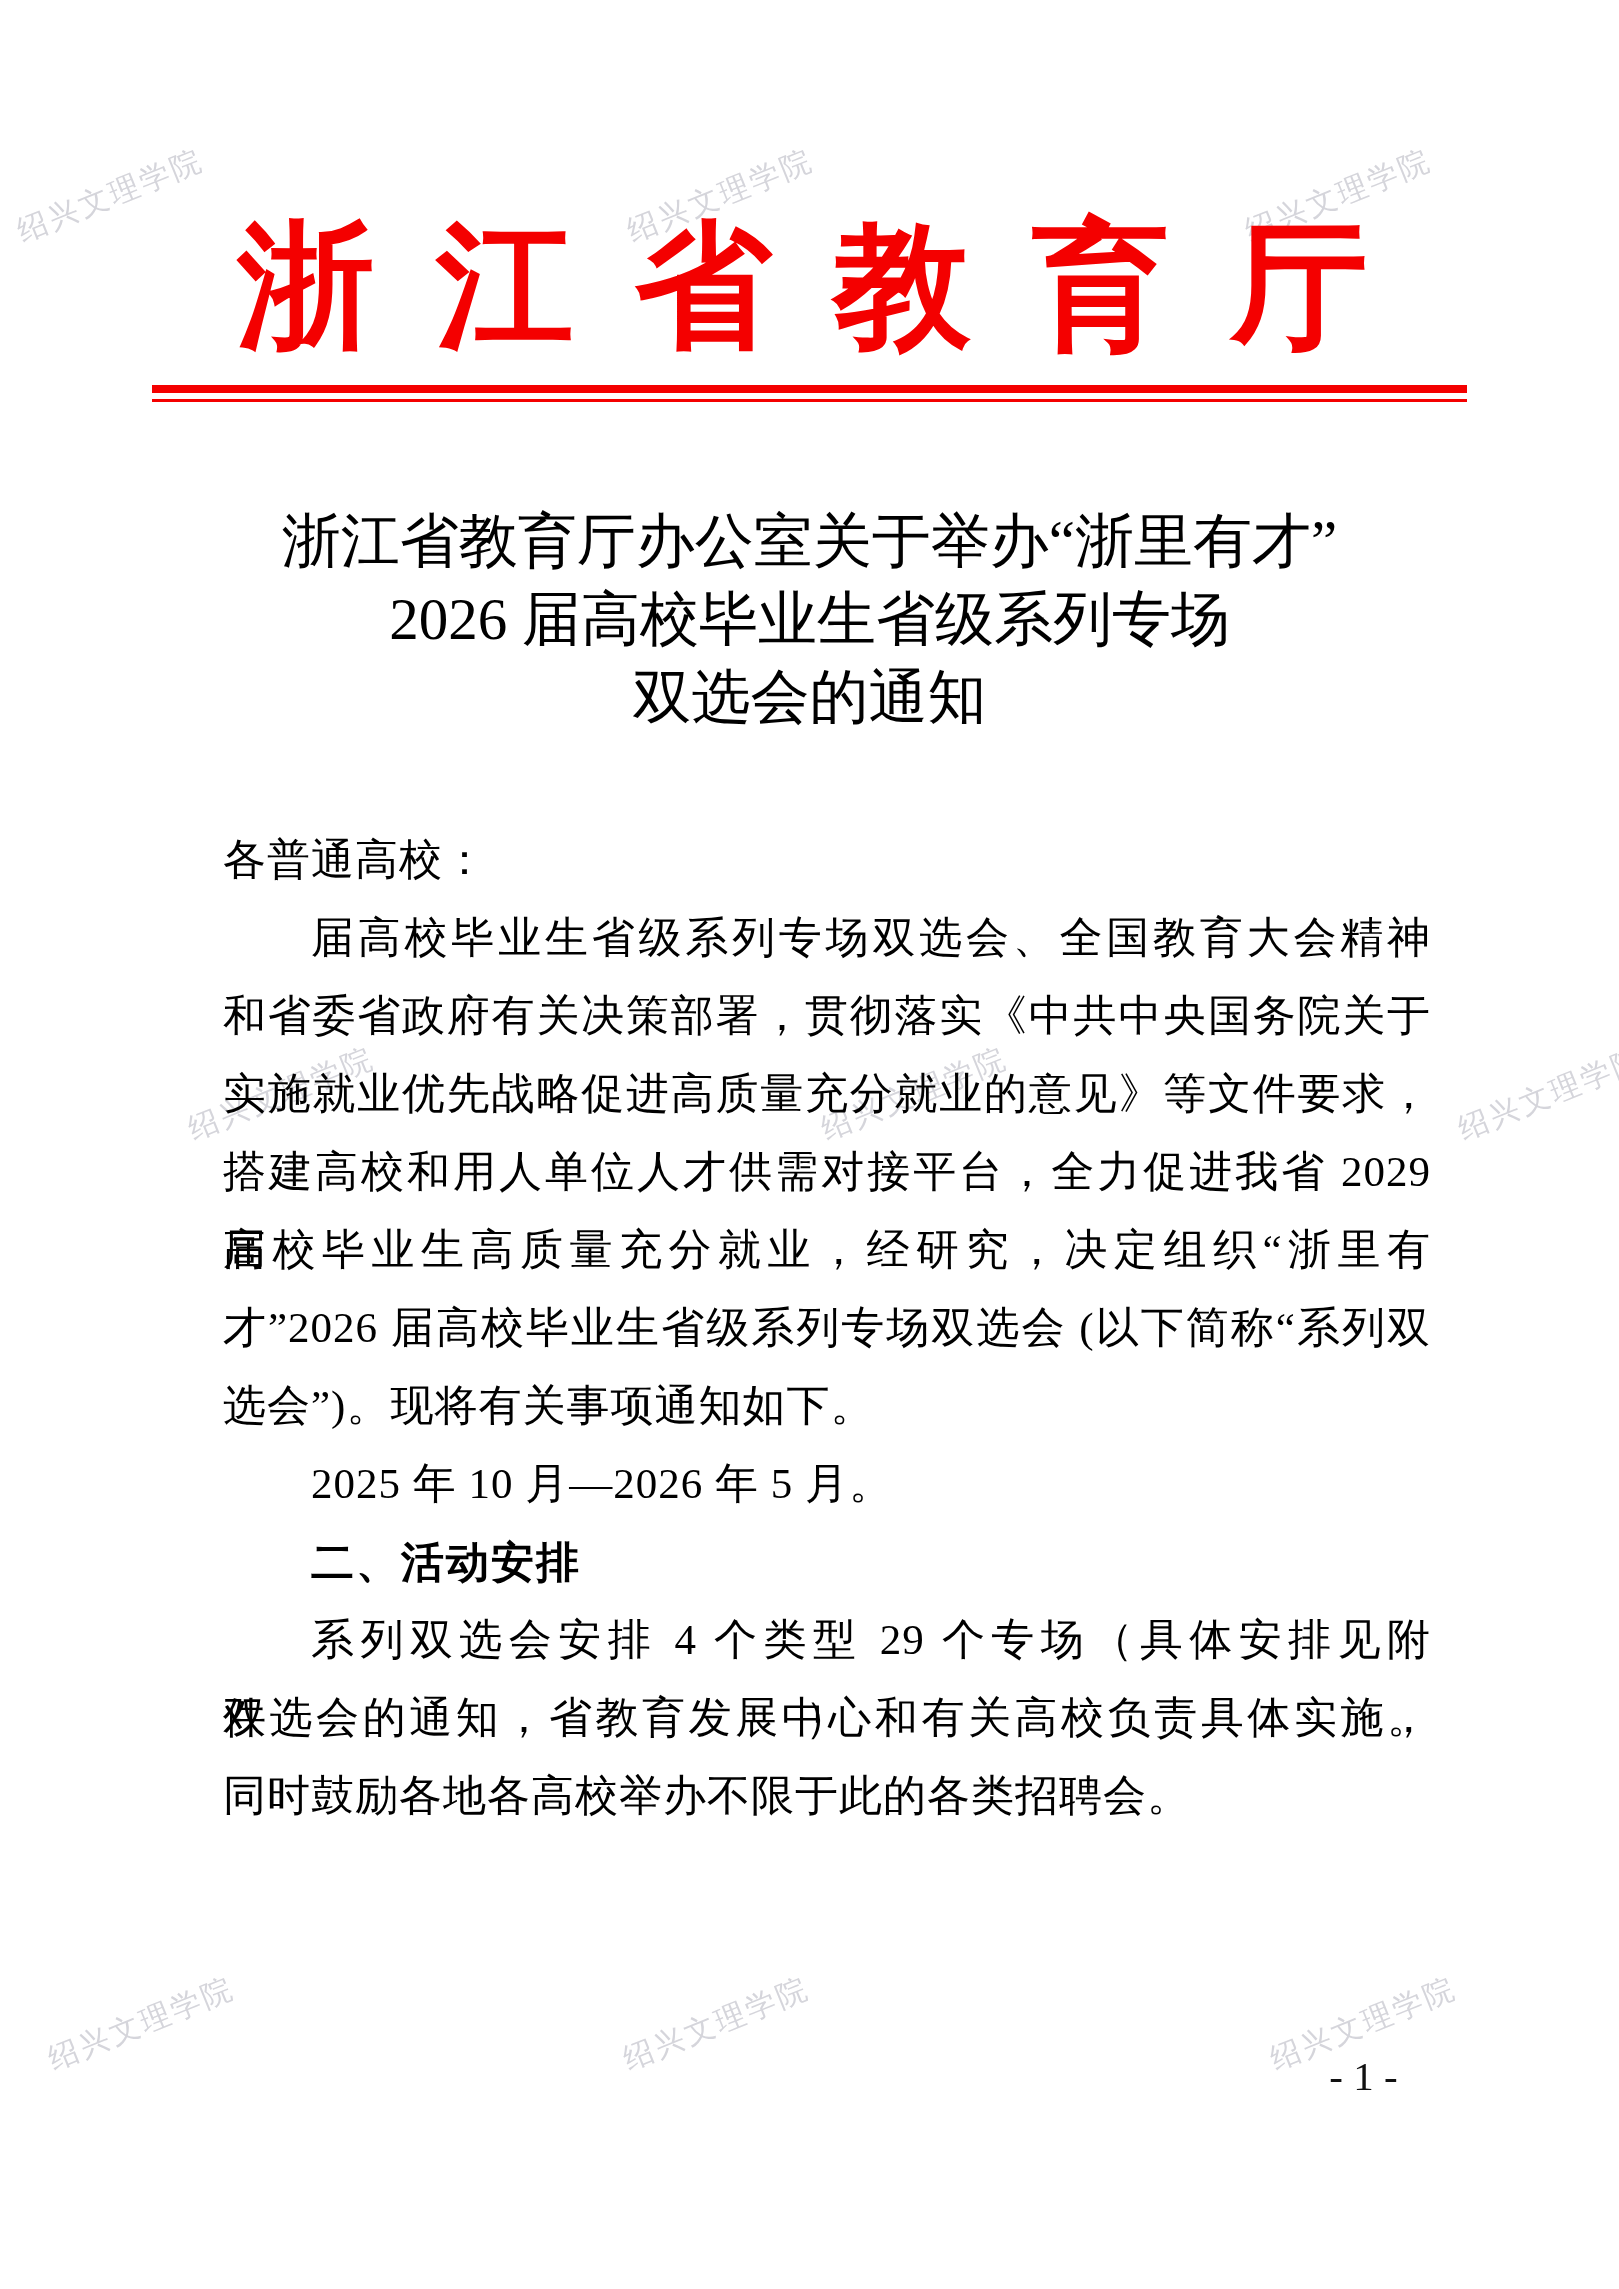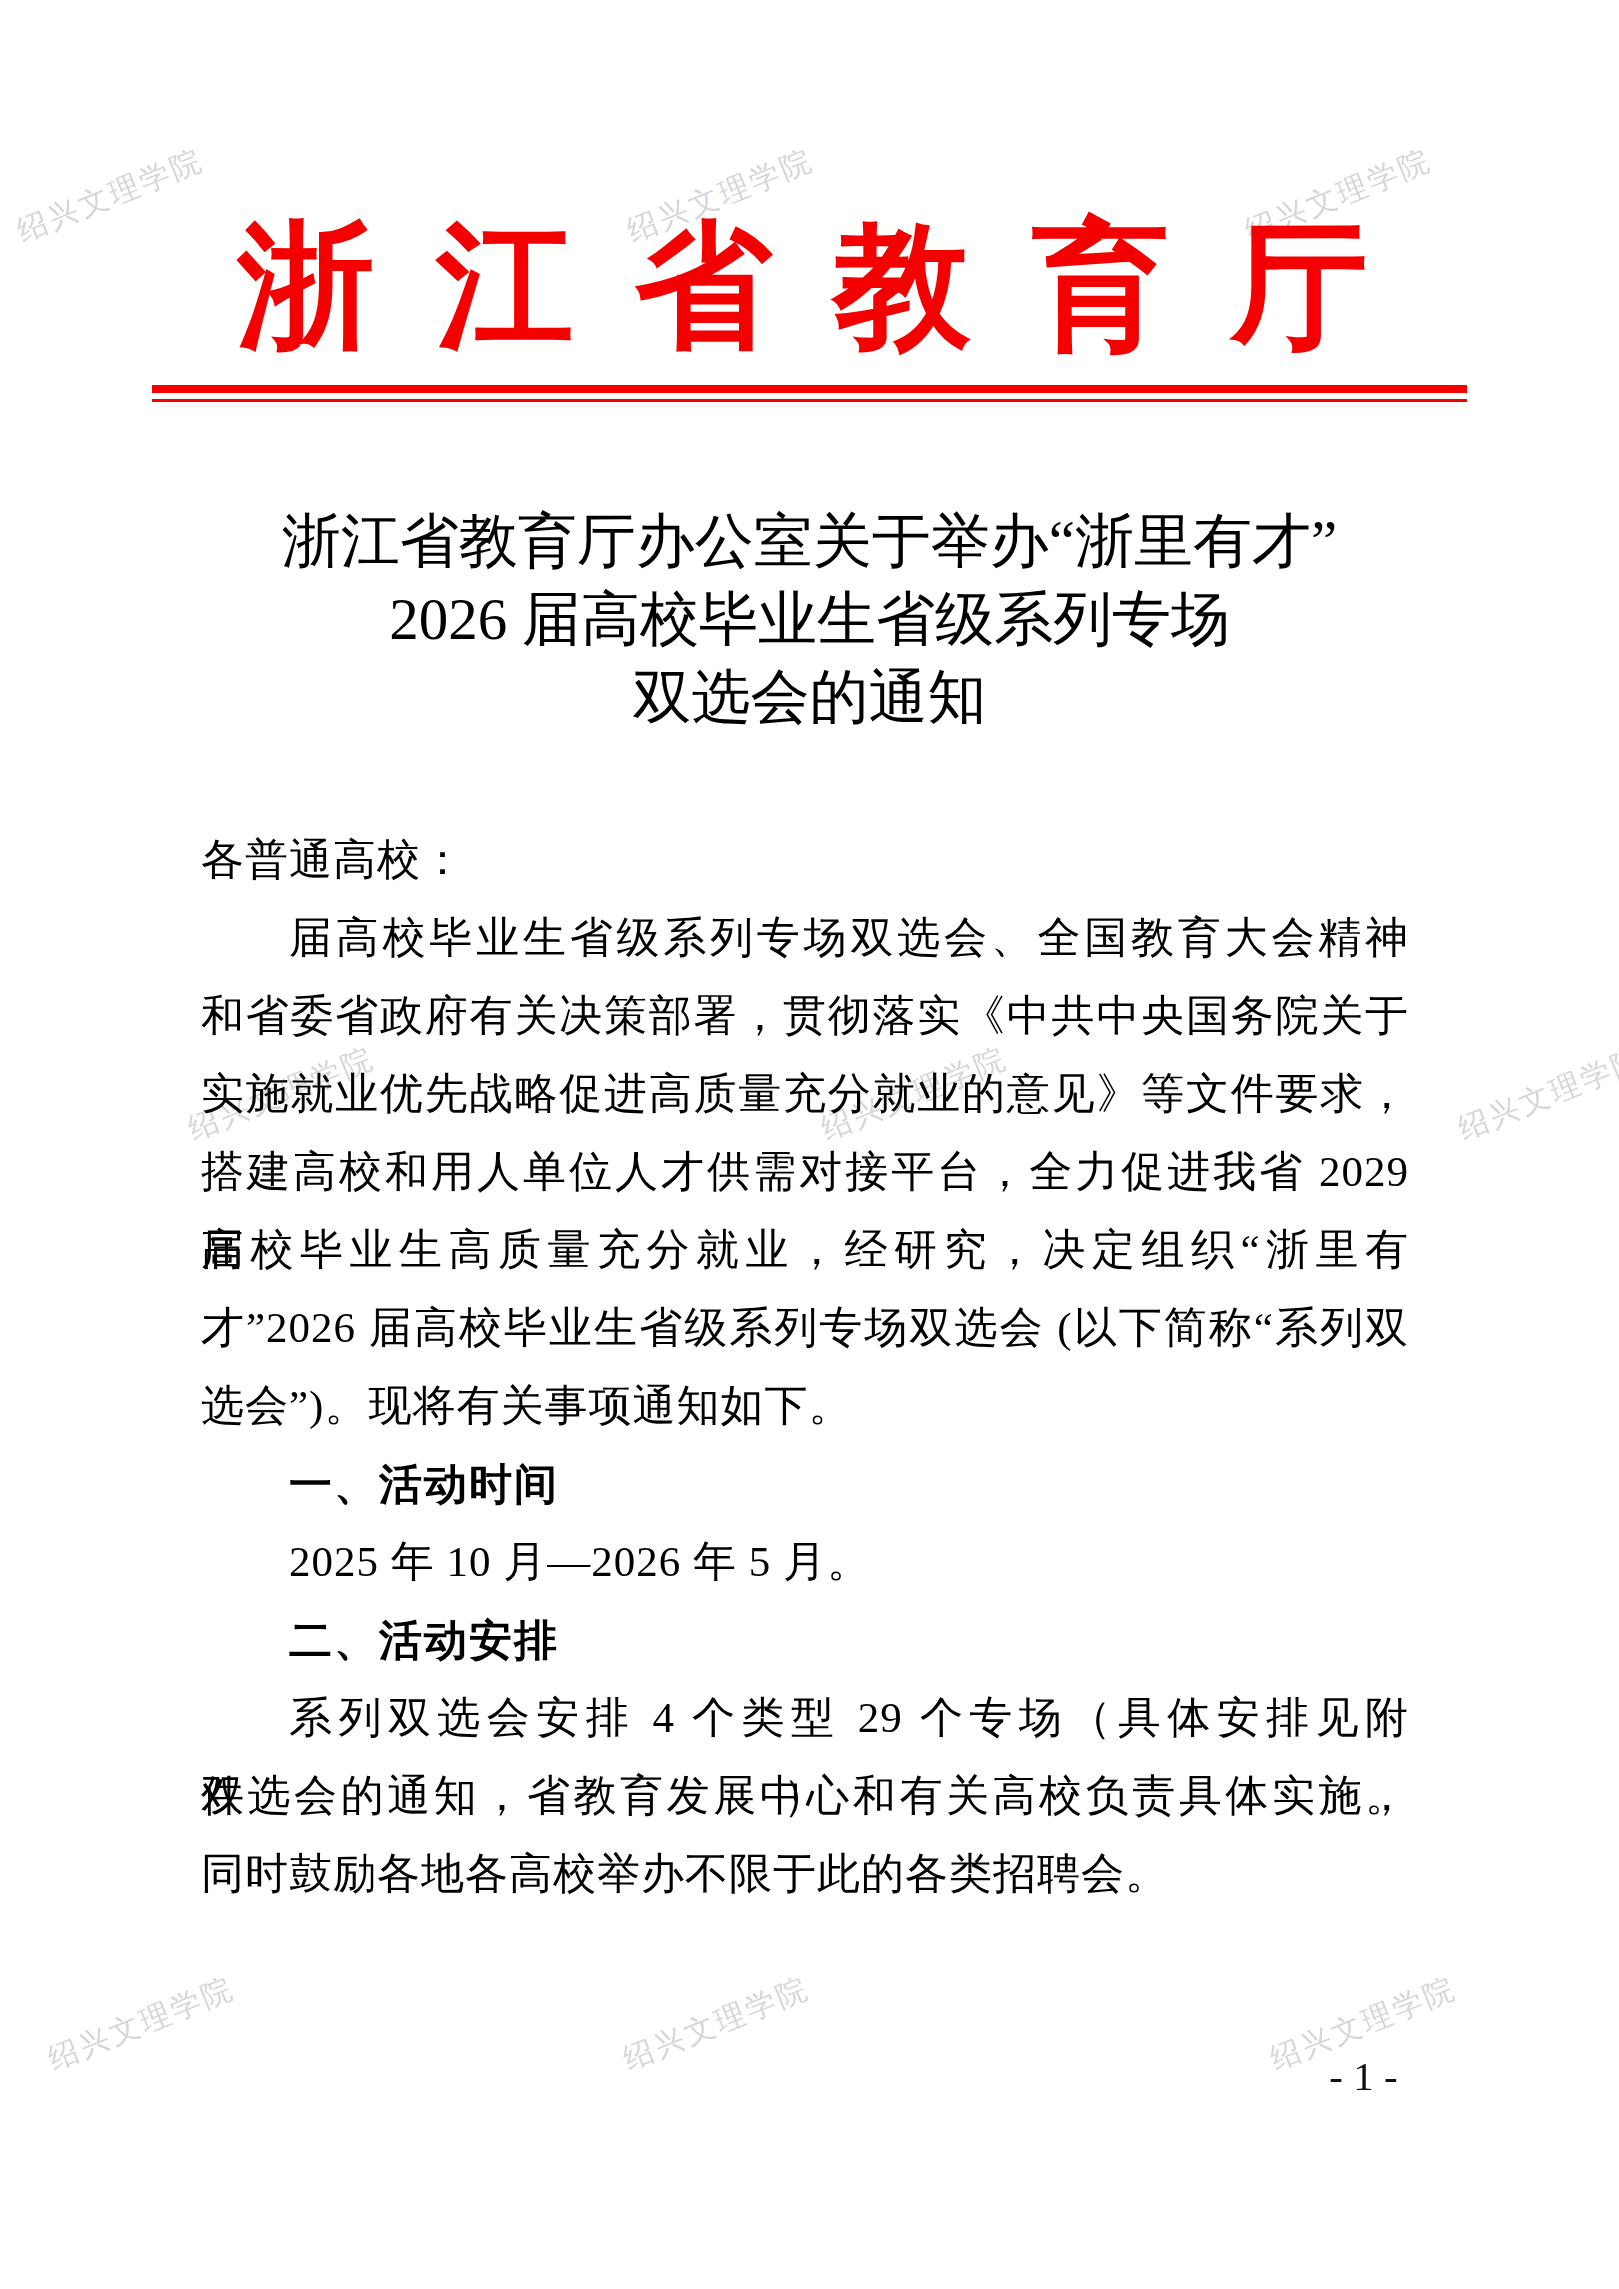--- a/index.html
+++ b/index.html
@@ -47,21 +47,21 @@
     text-align:center;
     font-size:59px;
     line-height:78px;
     font-weight:400;
     color:#000;
     z-index:2;
   }
   
   .body-text{
     position:absolute;
-    top:821px;left:201px;
+    top:821px;left:223px;
     width:1208px;
     font-size:43px;
     line-height:78px;
     letter-spacing:1px;
     color:#000;
     z-index:2;
   }
   .bline{height:78px;white-space:nowrap;}
   .bline.stretch{
     white-space:normal;
@@ -111,21 +111,20 @@
 
   <div class="body-text">
     <div class="bline">各普通高校：</div>
     <div class="bline indent stretch">届高校毕业生省级系列专场双选会、全国教育大会精神</div>
     <div class="bline stretch">和省委省政府有关决策部署，贯彻落实《中共中央国务院关于</div>
     <div class="bline stretch">实施就业优先战略促进高质量充分就业的意见》等文件要求，</div>
     <div class="bline stretch">搭建高校和用人单位人才供需对接平台，全力促进我省 2029 届</div>
     <div class="bline stretch">高校毕业生高质量充分就业，经研究，决定组织“浙里有</div>
     <div class="bline stretch">才”2026 届高校毕业生省级系列专场双选会 (以下简称“系列双</div>
     <div class="bline">选会”)。现将有关事项通知如下。</div>
-    <div class="bline head indent">一、活动时间</div>
     <div class="bline indent">2025 年 10 月—2026 年 5 月。</div>
     <div class="bline head indent">二、活动安排</div>
     <div class="bline indent stretch">系列双选会安排 4 个类型 29 个专场（具体安排见附件），</div>
     <div class="bline stretch">双选会的通知，省教育发展中心和有关高校负责具体实施。</div>
     <div class="bline">同时鼓励各地各高校举办不限于此的各类招聘会。</div>
   </div>
 
   <div class="page-num">- 1 -</div>
 
 </div>

